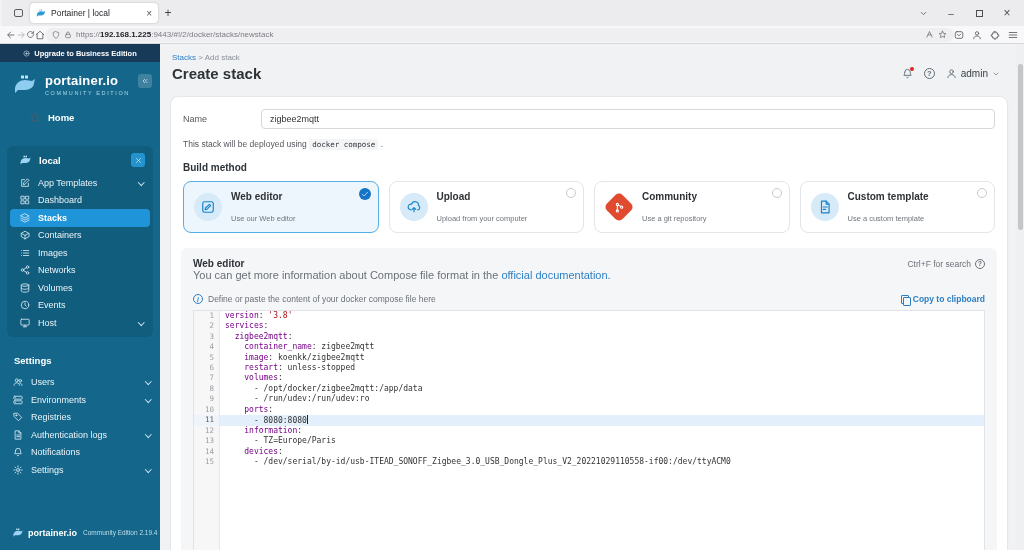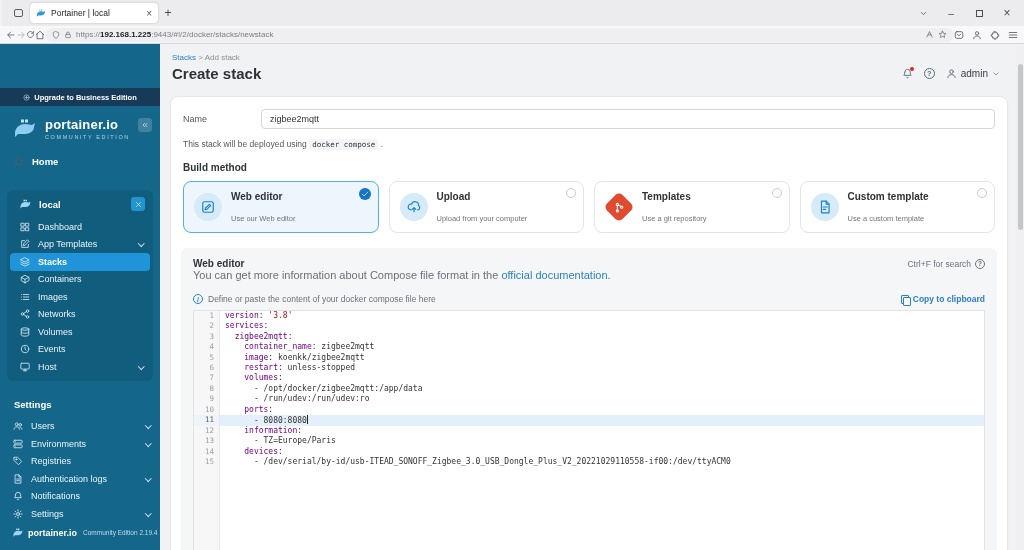--- a/index.html
+++ b/index.html
@@ -23,27 +23,27 @@
   .toolbar { position:absolute; top:26px; left:0; right:0; height:18px; background:#f8f8fa; border-bottom:1px solid #d5d5da; display:flex; align-items:center; padding:0 6px; }
   .navic { color:#5a5a60; display:flex; align-items:center; }
   .urlbar { flex:1; height:14px; background:#efeff2; border-radius:7px; display:flex; align-items:center; padding:0 7px; gap:4px; }
   .url { font-size:8px; color:#7c7c84; white-space:nowrap; overflow:hidden; flex:1; }
   .url b { color:#222226; font-weight:700; }
   .urlbar .navic { color:#6a6a72; }
   .tool-right { display:flex; align-items:center; gap:8px; color:#56565c; }
 
   
   .sidebar { position:absolute; top:44px; left:0; width:160px; bottom:0; background:#14678a; color:#fff; display:flex; flex-direction:column; }
-  .upgrade { height:18px; background:#173a58; display:flex; align-items:center; justify-content:center; gap:4px; font-size:7.5px; font-weight:700; color:#fff;margin-top:44px; }
+  .upgrade { height:18px; background:#173a58; display:flex; align-items:center; justify-content:center; gap:4px; font-size:7.5px; font-weight:700; color:#fff; }
   .upgrade .navic { color:#cfe3f2; }
   .logo-row { display:flex; align-items:center; gap:7px; padding:10px 10px 8px 12px; position:relative; }
   .logo-text .brand { font-size:13px; font-weight:700; letter-spacing:.2px; }
   .logo-text .edition { font-size:5.5px; letter-spacing:1.6px; color:#a9d6ea; margin-top:2px; }
   .collapse-btn { position:absolute; right:8px; top:12px; width:14px; height:14px; border-radius:3px; background:rgba(255,255,255,.18); display:flex; align-items:center; justify-content:center; color:#e8f3fa; }
-  .side-home { display:flex; align-items:center; gap:8px; height:22px; padding-left:14px; font-size:9.5px; font-weight:600; margin-top:2px; }
+  .side-home { display:flex; align-items:center; gap:8px; height:22px; padding-left:30px; font-size:9.5px; font-weight:600; margin-top:2px; }
   .env-box { margin:18px 7px 0 7px; background:#115d7e; border-radius:6px; padding-bottom:5px; }
   .env-head { display:flex; align-items:center; gap:7px; height:28px; padding:0 8px 0 12px; font-size:9.5px; font-weight:700; }
   .env-close { margin-left:auto; width:14px; height:14px; border-radius:3px; background:#2494ce; display:flex; align-items:center; justify-content:center; color:#fff; }
   .side-item { display:flex; align-items:center; gap:8px; height:17.5px; padding:0 10px 0 13px; font-size:9px; color:#eaf3f9; position:relative; }
   .side-item .s-ic { width:10px; display:flex; color:#d7e9f3; }
   .side-item.active { background:#2094d8; border-radius:4px; margin:0 3px; padding-left:10px; font-weight:600; color:#fff; }
   .chev { width:4.5px; height:4.5px; border-right:1.3px solid #cfe3ef; border-bottom:1.3px solid #cfe3ef; transform:rotate(45deg); margin-left:auto; margin-top:-2px; }
   .settings-hdr { font-size:9.5px; font-weight:700; margin:18px 0 8px 14px; }
   .side-footer { margin-top:auto; display:flex; align-items:center; gap:4px; padding:0 0 12px 12px; }
   .side-footer .fbrand { font-size:9px; font-weight:700; }
@@ -264,37 +264,37 @@
         <span class="env-close">
             <svg class="ic" width="7" height="7" viewBox="0 0 24 24">
               <path d="M5 5l14 14M19 5L5 19"></path>
             </svg>
           </span>
       </div>
       <div id="env-items">
           <div class="side-item">
             <span class="s-ic">
               <svg class="ic" width="10" height="10" viewBox="0 0 24 24">
+                <path d="M11 4H4v16h16v-7"></path>
+                <path d="M18.5 2.5l3 3L12 15l-4 1 1-4z"></path>
+              </svg>
+            </span>
+            <span>App Templates</span>
+            <span class="chev"></span>
+          </div>
+          <div class="side-item">
+            <span class="s-ic">
+              <svg class="ic" width="10" height="10" viewBox="0 0 24 24">
                 <rect x="3" y="3" width="7" height="7"></rect>
                 <rect x="14" y="3" width="7" height="7"></rect>
                 <rect x="3" y="14" width="7" height="7"></rect>
                 <rect x="14" y="14" width="7" height="7"></rect>
               </svg>
             </span>
             <span>Dashboard</span>
-          </div>
-          <div class="side-item">
-            <span class="s-ic">
-              <svg class="ic" width="10" height="10" viewBox="0 0 24 24">
-                <path d="M11 4H4v16h16v-7"></path>
-                <path d="M18.5 2.5l3 3L12 15l-4 1 1-4z"></path>
-              </svg>
-            </span>
-            <span>App Templates</span>
-            <span class="chev"></span>
           </div>
           <div class="side-item active">
             <span class="s-ic">
               <svg class="ic" width="10" height="10" viewBox="0 0 24 24">
                 <path d="M12 2l10 5-10 5L2 7z"></path>
                 <path d="M2 12l10 5 10-5"></path>
                 <path d="M2 17l10 5 10-5"></path>
               </svg>
             </span>
             <span>Stacks</span>
@@ -510,21 +510,21 @@
           <div class="method-card">
             <div class="git-badge">
               <svg class="ic" width="13" height="13" viewBox="0 0 24 24" style="color:#fff">
                 <circle cx="9" cy="6" r="2"></circle>
                 <circle cx="9" cy="18" r="2"></circle>
                 <circle cx="17" cy="11" r="2"></circle>
                 <path d="M9 8v8M10.5 7.5c3 1 4.5 1 4.8 2"></path>
               </svg>
             </div>
             <div class="m-txt">
-              <div class="m-title">Templates</div>
+              <div class="m-title">Community</div>
               <div class="m-sub">Use a git repository</div>
             </div>
             <div class="m-radio"></div>
           </div>
           <div class="method-card">
             <div class="m-circle">
               <svg class="ic" width="14" height="14" viewBox="0 0 24 24">
                 <path d="M6 2h8l5 5v15H6z"></path>
                 <path d="M14 2v5h5M9 12h7M9 16h4"></path>
               </svg>

